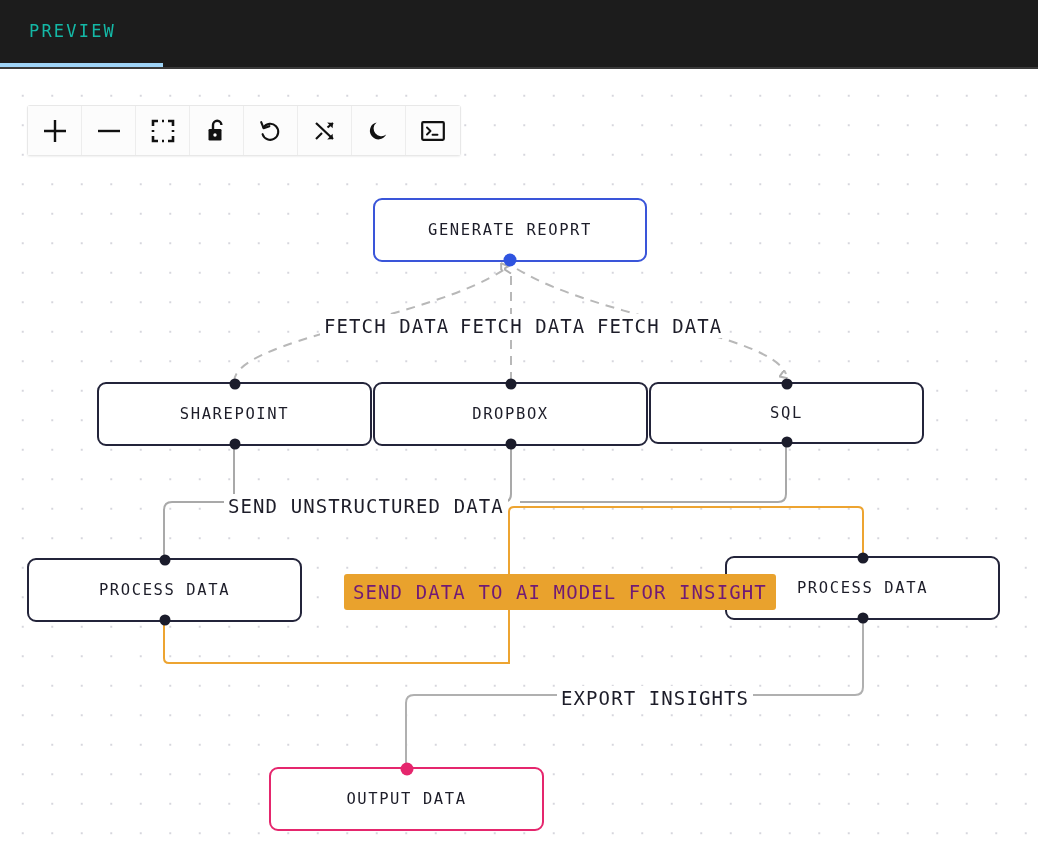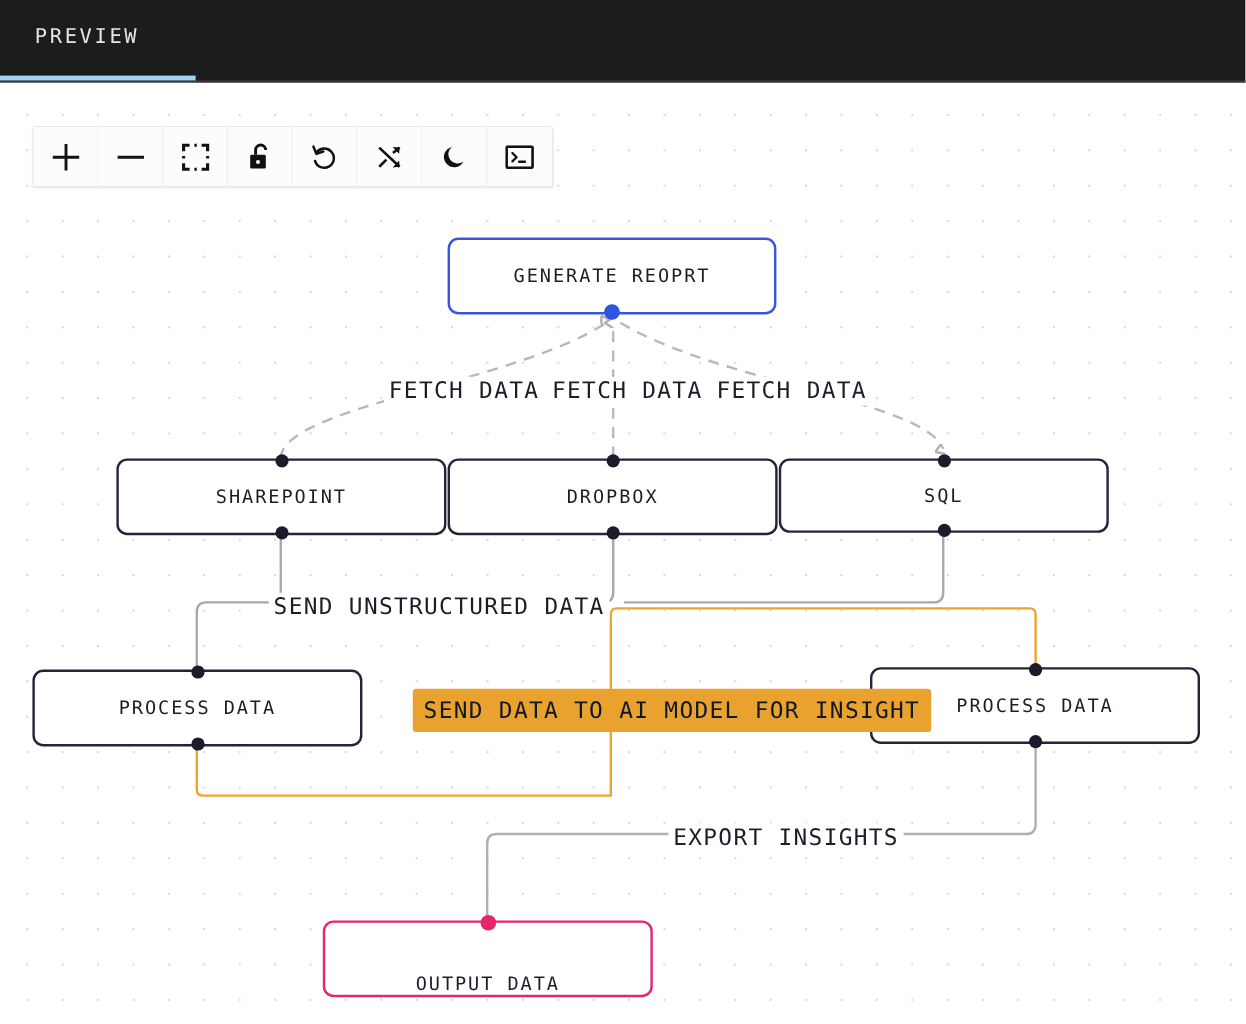--- a/index.html
+++ b/index.html
@@ -15,21 +15,21 @@
 
   
   .header {
     position: absolute; left: 0; top: 0;
     width: 1038px; height: 69px;
     background: #1c1c1c;
   }
   .header-title {
     position: absolute; left: 29px; top: 21px;
     font-size: 17px; letter-spacing: 2.2px;
-    color: #e5e5e5; font-weight: 400;
+    color: #14b8a6; font-weight: 400;
     font-family: "DejaVu Sans Mono", "Liberation Mono", monospace;
   }
   .tab-underline {
     position: absolute; left: 0; top: 63px;
     width: 163px; height: 6px;
     background: #9fd4f7;
   }
   .header-rule {
     position: absolute; left: 0; top: 67px;
     width: 1038px; height: 2px;
@@ -84,21 +84,21 @@
   }
   .node-label {
     font-family: "DejaVu Sans Mono", "Liberation Mono", monospace;
     font-size: 15.5px;
     letter-spacing: 1.6px;
     color: #1d1d29;
     white-space: nowrap;
     text-transform: uppercase;
   }
   .node.accent-blue  { border-color: #3a55d9; border-width: 2px; }
-  .node.accent-pink  { border-color: #e5266d; border-width: 2.5px; align-items: flex-end; }
+  .node.accent-pink  { border-color: #e5266d; border-width: 2.5px; }
 
   
   .handle {
     position: absolute;
     width: 11px; height: 11px;
     border-radius: 50%;
     background: #1b1c2b;
     left: 50%;
     transform: translate(-50%, -50%);
     z-index: 12;
@@ -116,21 +116,21 @@
     letter-spacing: 1.1px;
     color: #1d1d29;
     background: #ffffff;
     padding: 1px 4px;
     white-space: nowrap;
     z-index: 14;
     text-transform: uppercase;
   }
   .edge-label.highlight {
     background: #e9a22d;
-    color: #0f172a;
+    color: #701a75;
     padding: 7px 9px;
     border-radius: 3px;
   }
 </style>
 </head>
 <body>
 
 <div id="app">
 
   <div class="header">

